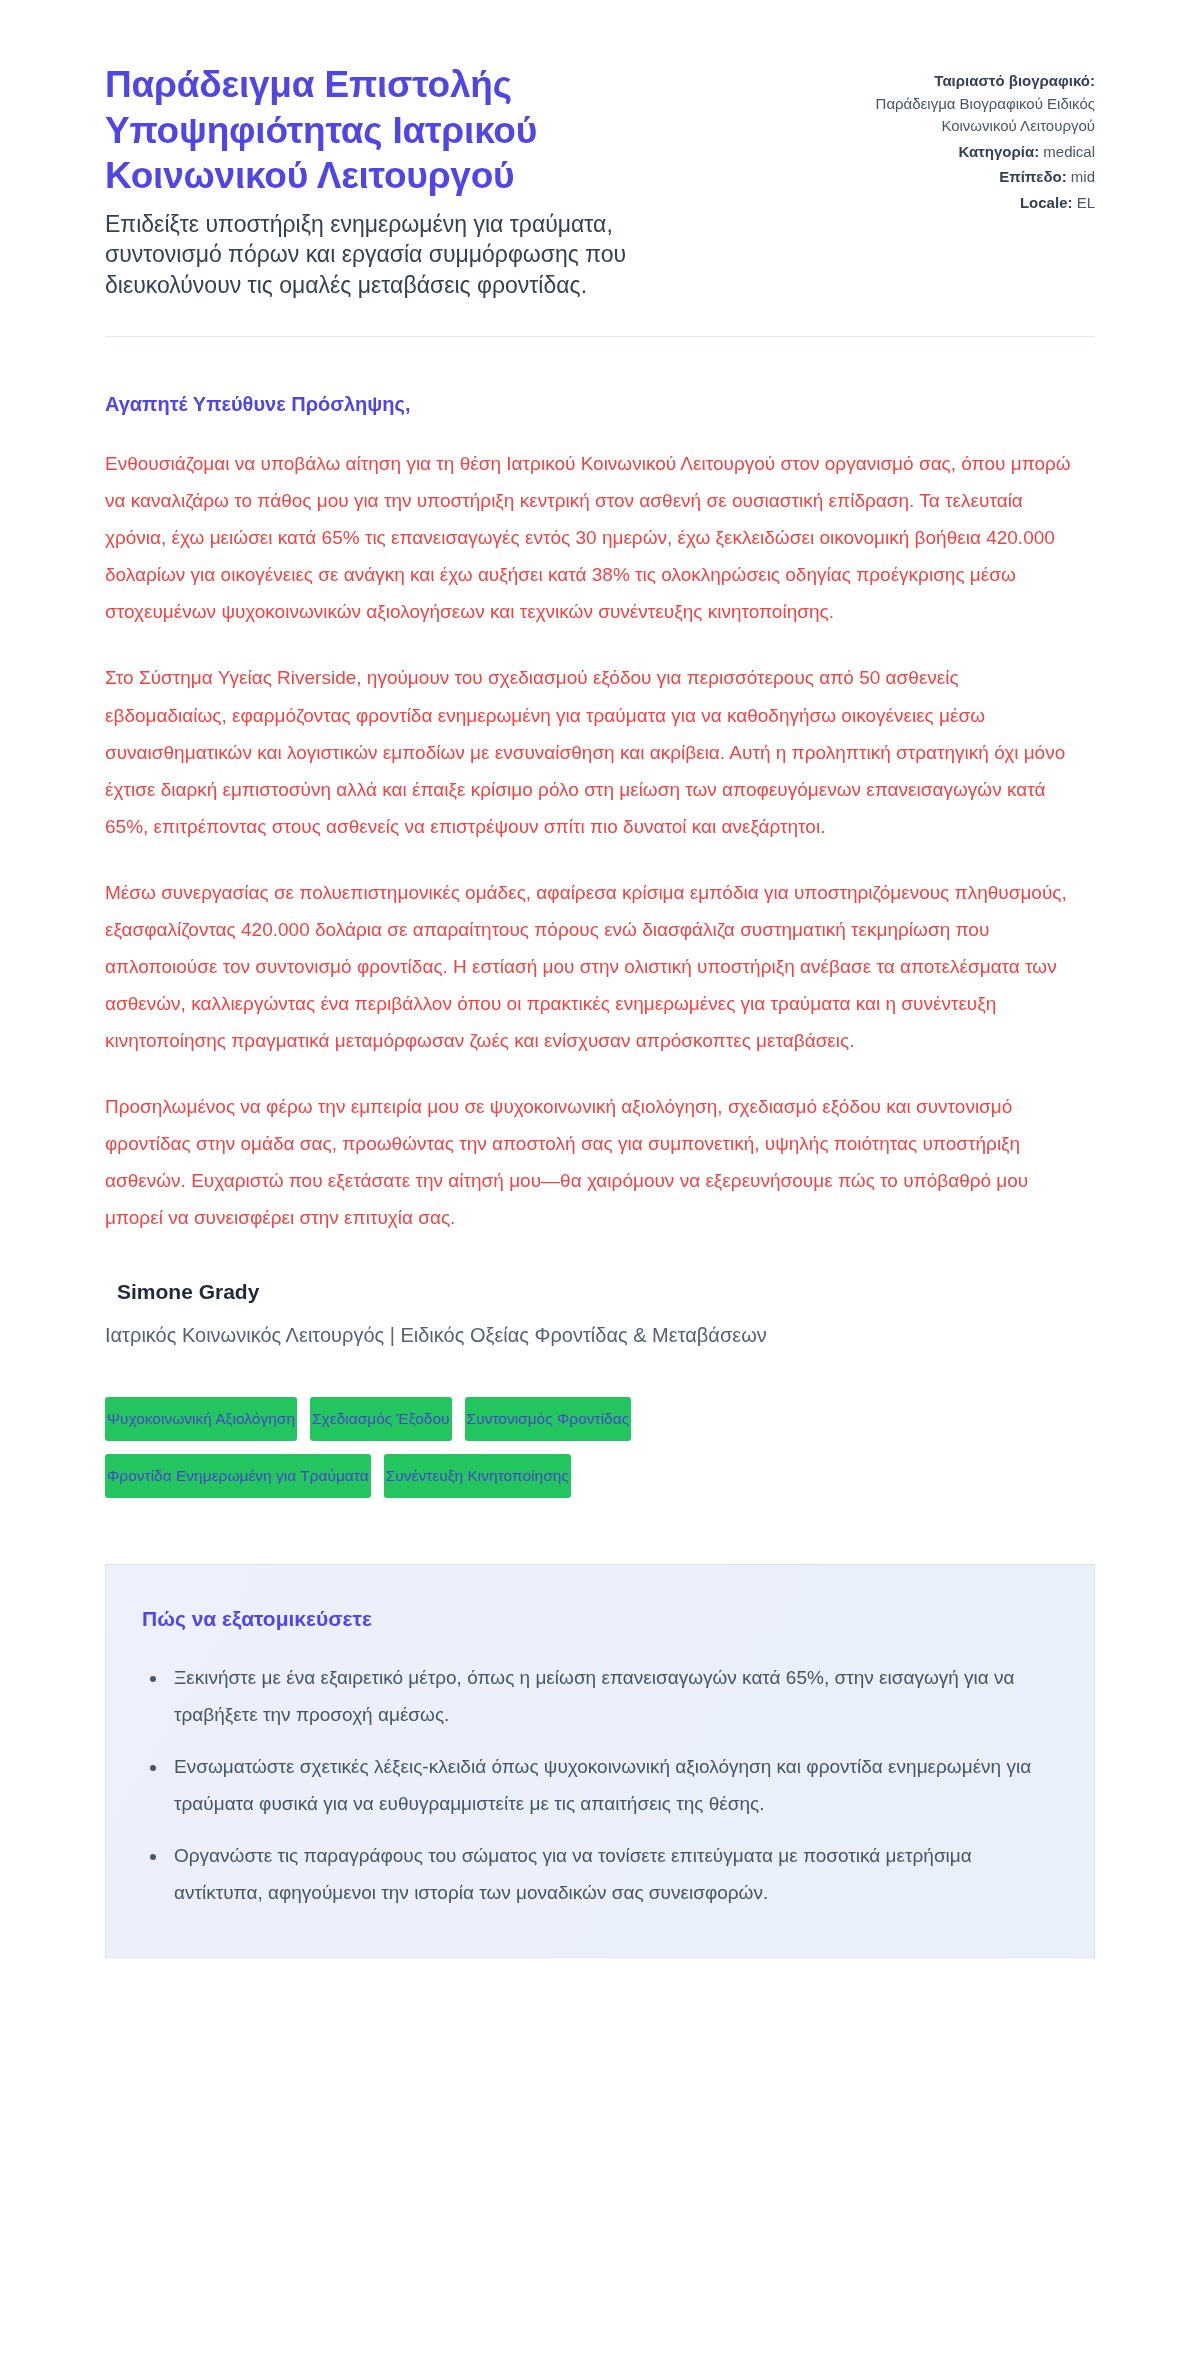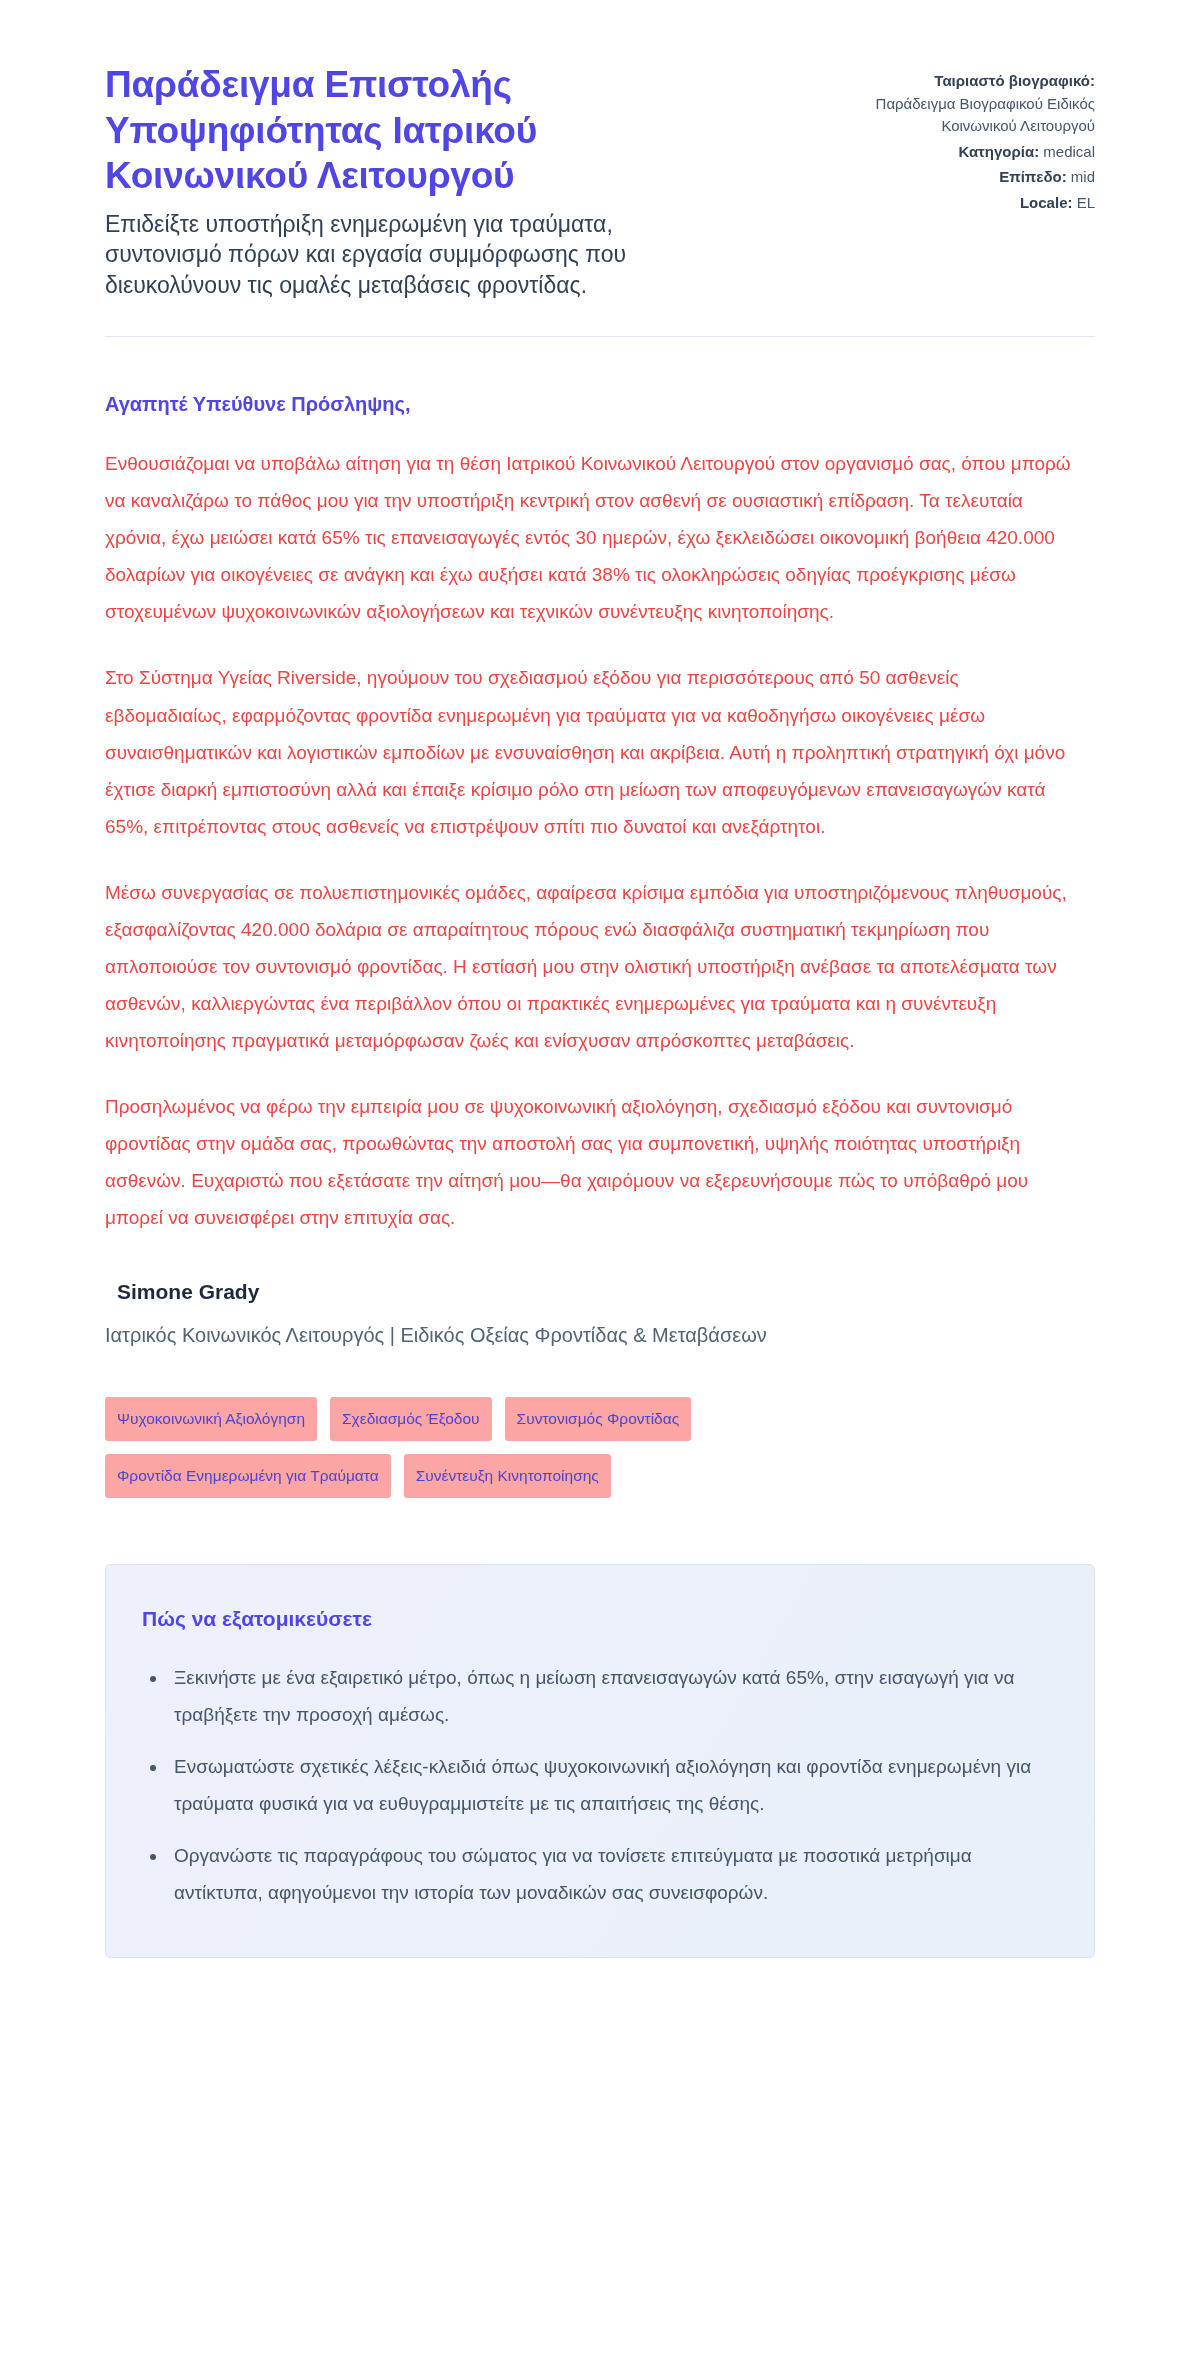--- a/index.html
+++ b/index.html
@@ -33,29 +33,29 @@
   
   .greeting { margin-top:56px; color:#4f46e5; font-weight:bold; font-size:20px; }
   .para { margin-top:29px; font-size:19px; line-height:1.95; color:#ef4444; max-width:975px; }
 
   .sig-name { margin-top:44px; font-size:21px; font-weight:bold; color:#1e293b;margin-left:12px; }
   .sig-role { margin-top:20px; font-size:20px; color:#526376; }
 
   
   .tags { margin-top:50px; display:flex; flex-wrap:wrap; gap:13px; max-width:780px; }
   .tag {
-    background:#fca5a5; color:#4c44ce; font-size:15.5px;
-    padding:13px 12px; border-radius:3px; white-space:nowrap;
+    background:#22c55e; color:#4c44ce; font-size:15.5px;
+    padding:13px 2px; border-radius:3px; white-space:nowrap;
   }
 
   
   .tips {
     margin-top:66px;
     background:linear-gradient(120deg, #eef0fb 0%, #e8f0f9 100%);
-    border:1px solid #dbe3f3; border-radius:5px;
+    border:1px solid #dbe3f3; border-radius:0;
     padding:42px 44px 46px 36px;
   }
   .tips-heading { color:#4f46e5; font-size:21px; font-weight:bold; }
   .tips-list { margin-top:28px; padding-left:26px; list-style:disc; }
   .tips-item { font-size:19px; line-height:1.95; color:#475569; margin-bottom:15px; padding-left:6px; }
   .tips-item:last-child { margin-bottom:0; }
 </style>
 </head>
 <body>
 

